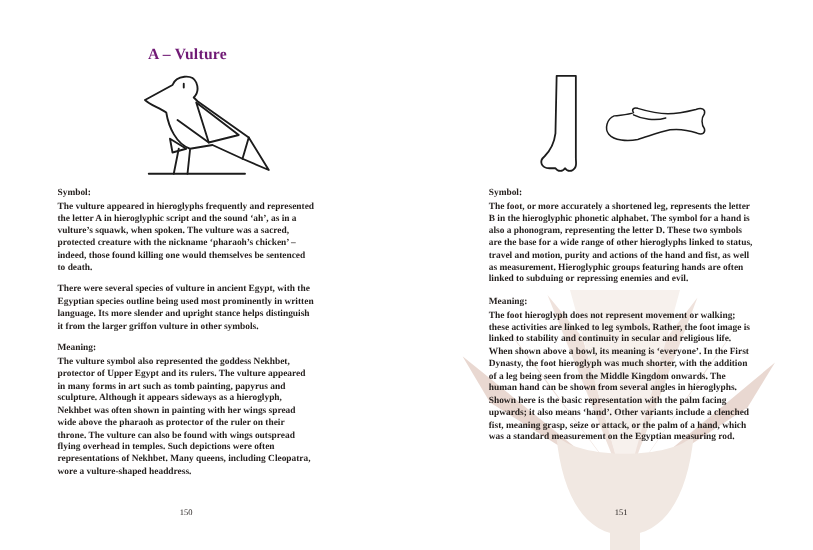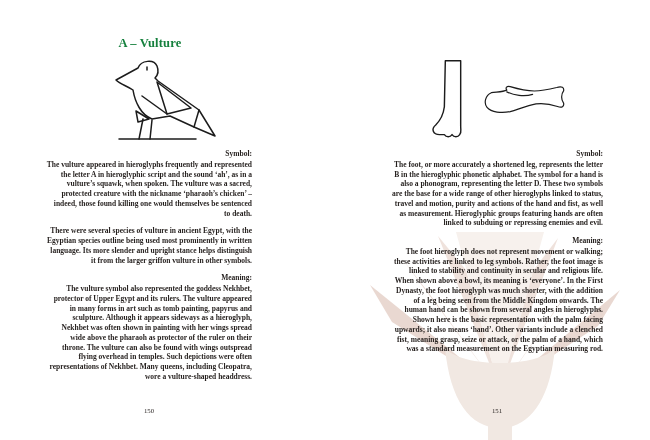--- a/index.html
+++ b/index.html
@@ -9,29 +9,29 @@
     font-family:"Liberation Serif", serif;
     color:#241f1d;
   }
   .page { position:absolute; top:0; width:325px; height:440px; }
   .page-left  { left:0; }
   .page-right { left:325px; }
 
   .page-title {
     position:absolute; top:36px; margin:0;
     font-size:12.5px; font-weight:bold; letter-spacing:.2px;
-    color:#15803d; text-align:center; z-index:2;
+    color:#701a75; text-align:center; z-index:2;
   }
   .page-left  .page-title { left:42px;  width:216px; }
   .page-right .page-title { left:62px;  width:220px; }
 
   .glyph { position:absolute; z-index:2; }
 
   .text-col {
-    position:absolute; top:149px; text-align:right; z-index:2;
+    position:absolute; top:149px; text-align:left; z-index:2;
     font-size:7.5px; line-height:1.3;
   }
   .page-left  .text-col { left:46px; width:206px; }
   .page-right .text-col { left:66px; width:212px; }
 
   .sub-heading { margin:0; font-size:7.5px; font-weight:bold; color:#241f1d; }
   .sub-heading.spaced { margin-top:8px; }
   .text-col p { margin:0 0 0 0;font-weight:bold; }
   .text-col p + p { margin-top:8px; }
   .text-col p { margin-bottom:0; }

